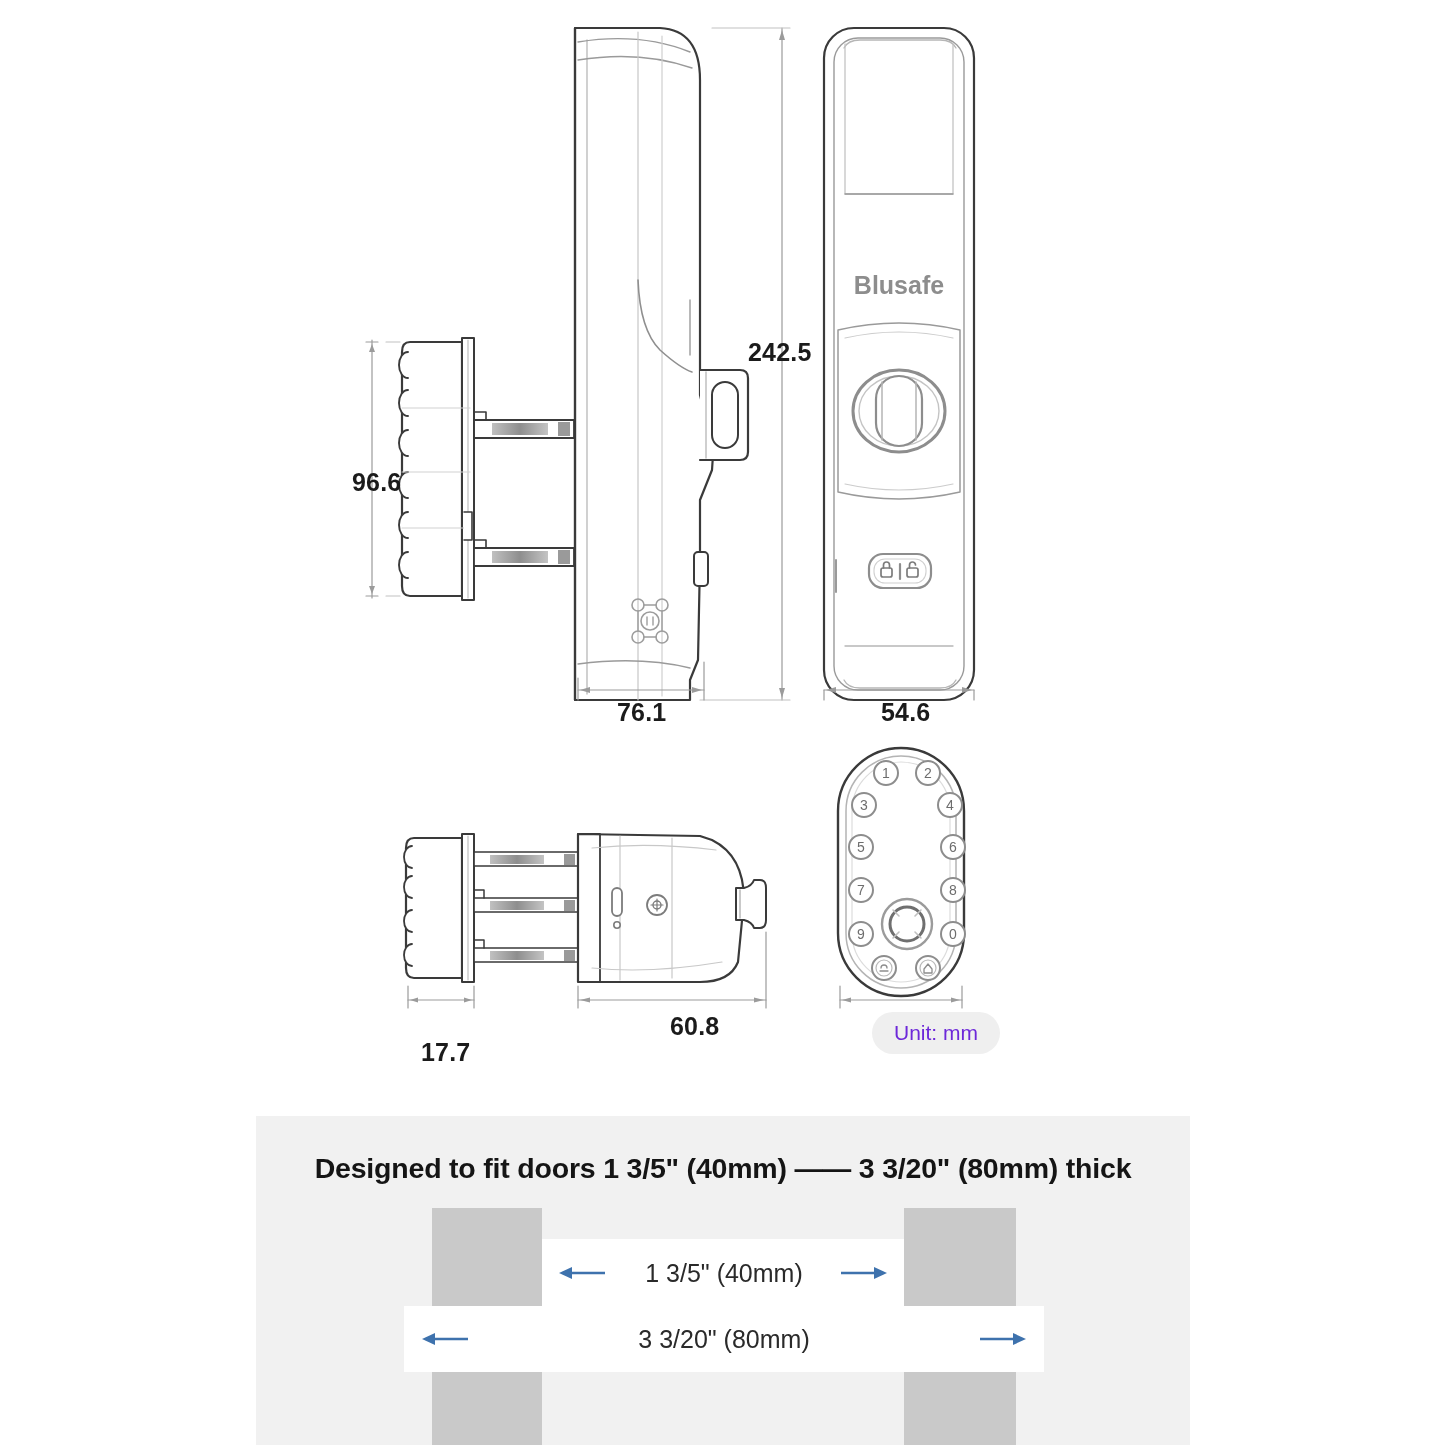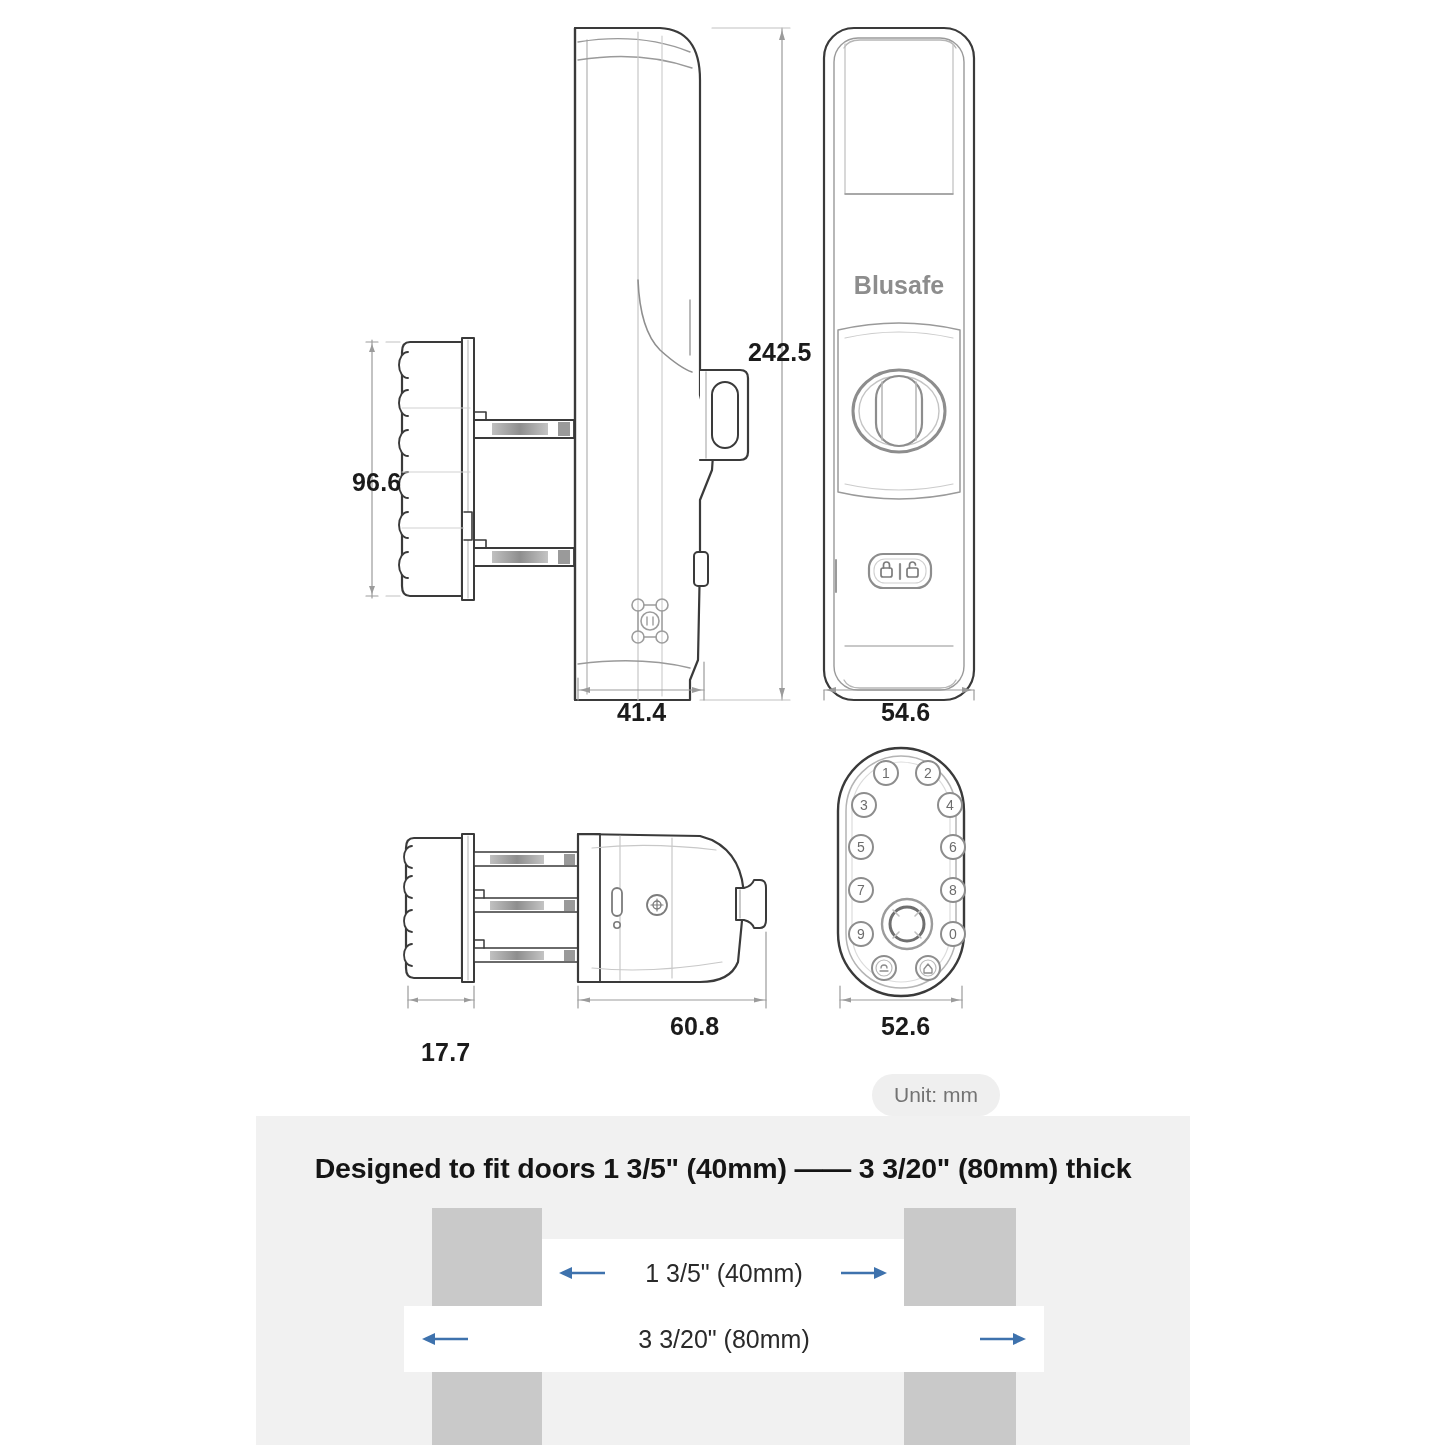--- a/index.html
+++ b/index.html
@@ -28,26 +28,26 @@
     font-weight: 700;
     color: #1b1b1b;
     letter-spacing: 0.2px;
     white-space: nowrap;
   }
 
   
   .unit-badge {
     position: absolute;
     left: 872px;
-    top: 1074px;
+    top: 1012px;
     padding: 9px 22px;
     background: #efefef;
     border-radius: 22px;
     font-size: 21px;
-    color: #737373;
+    color: #6d28d9;
     font-family: "Liberation Sans", sans-serif;
     white-space: nowrap;
   }
 
   
   .door-panel {
     position: absolute;
     left: 256px;
     top: 1110px;
     width: 934px;
@@ -401,21 +401,21 @@
         </g>
       </g>
 
     </g>
   </svg>
 
   <div class="dim-text" style="left:748px; top:338px;">242.5</div>
 
   <div class="dim-text" style="left:352px; top:452px;margin-top:16px;">96.6</div>
 
-  <div class="dim-text" style="left:617px; top:698px;">41.4</div>
+  <div class="dim-text" style="left:617px; top:698px;">76.1</div>
 
   <div class="dim-text" style="left:881px; top:698px;text-align:right;">54.6</div>
 
   <div class="dim-text" style="left:421px; top:1038px;">17.7</div>
 
   <div class="dim-text" style="left:670px; top:1012px;">60.8</div>
 
   <div class="dim-text" style="left:881px; top:1012px;">52.6</div>
 
   <div class="unit-badge">Unit: mm</div>

